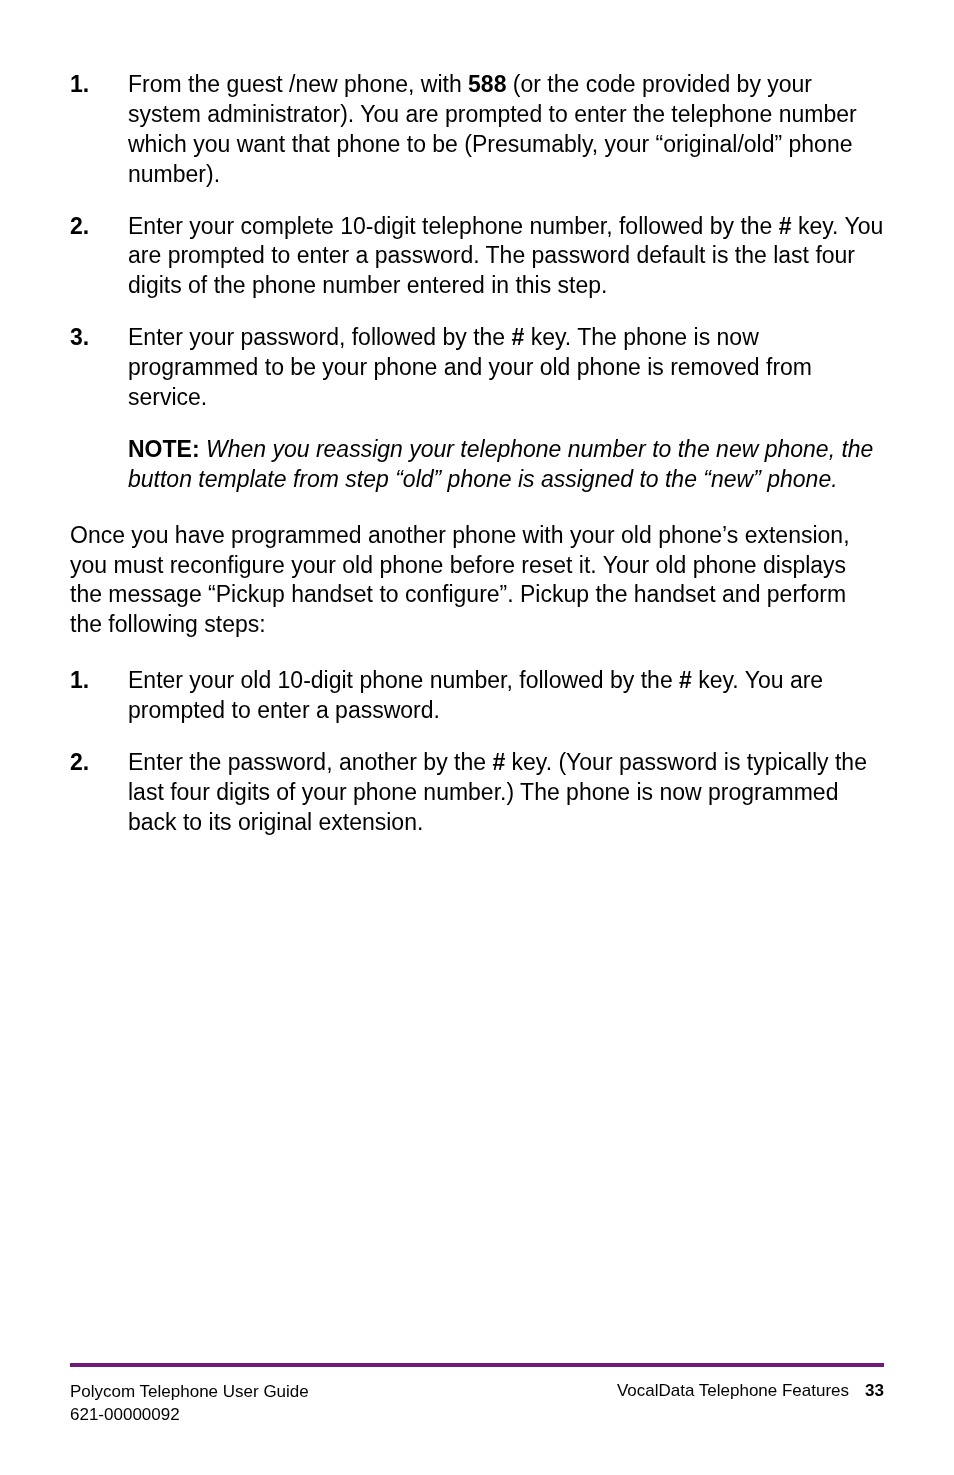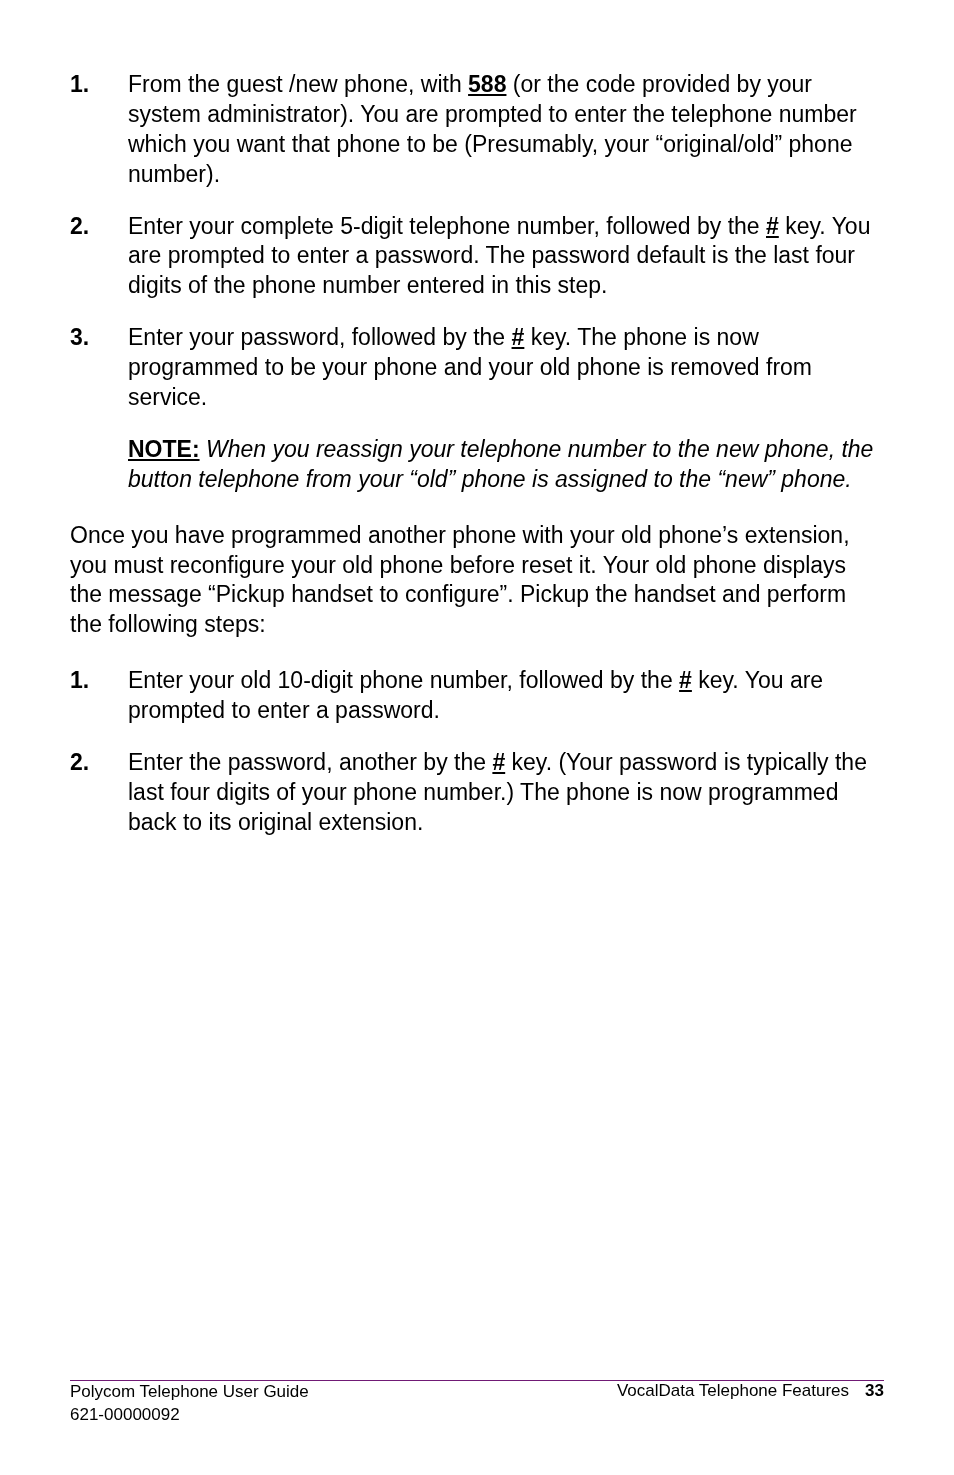--- a/index.html
+++ b/index.html
@@ -37,41 +37,41 @@
     .list-body {
       flex: 1;
     }
     .note-block {
       margin-left: 58px;
       margin-top: 18px;
       margin-bottom: 26px;
     }
     .bold {
       font-weight: bold;
-      text-decoration: underline;
     }
     .italic {
       font-style: italic;
     }
     h2 {
       font-size: 29px;
       font-weight: bold;
       font-style: italic;
       margin-top: 26px;
       margin-bottom: 22px;
     }
     .para {
       margin-bottom: 26px;
     }
     .footer {
       position: absolute;
       bottom: 48px;
       left: 70px;
       right: 70px;
-      border-top: 1px solid #701a75;
+      border-top: 4px solid #701a75;
+      padding-top: 14px;
       display: flex;
       justify-content: space-between;
       font-size: 17px;
     }
     .footer-left {
       line-height: 1.35;
     }
     .footer-right {
     }
     .footer-page {
@@ -87,33 +87,33 @@
   <ol class="ordered-list">
     <li class="list-item">
       <span class="list-number">1.</span>
       <span class="list-body">
         <span>From the guest /new phone, with </span><span class="bold">588</span><span> (or the code provided by your system administrator). You are prompted to enter the telephone number which you want that phone to be (Presumably, your “original/old” phone number).</span>
       </span>
     </li>
     <li class="list-item">
       <span class="list-number">2.</span>
       <span class="list-body">
-        <span>Enter your complete 5-digit telephone number, followed by the </span><span class="bold">#</span><span> key. You are prompted to enter a password. The password default is the last four digits of the phone number entered in this step.</span>
+        <span>Enter your complete 10-digit telephone number, followed by the </span><span class="bold">#</span><span> key. You are prompted to enter a password. The password default is the last four digits of the phone number entered in this step.</span>
       </span>
     </li>
     <li class="list-item">
       <span class="list-number">3.</span>
       <span class="list-body">
         <span>Enter your password, followed by the </span><span class="bold">#</span><span> key. The phone is now programmed to be your phone and your old phone is removed from service.</span>
       </span>
     </li>
   </ol>
 
   <div class="note-block">
-    <span class="bold">NOTE:</span><span class="italic"> When you reassign your telephone number to the new phone, the button telephone from your “old” phone is assigned to the “new” phone.</span>
+    <span class="bold">NOTE:</span><span class="italic"> When you reassign your telephone number to the new phone, the button template from step “old” phone is assigned to the “new” phone.</span>
   </div>
 
 
 
 
   <p class="para">Once you have programmed another phone with your old phone’s extension, you must reconfigure your old phone before reset it. Your old phone displays the message “Pickup handset to configure”. Pickup the handset and perform the following steps:</p>
 
   <ol class="ordered-list">
     <li class="list-item">
       <span class="list-number">1.</span>

